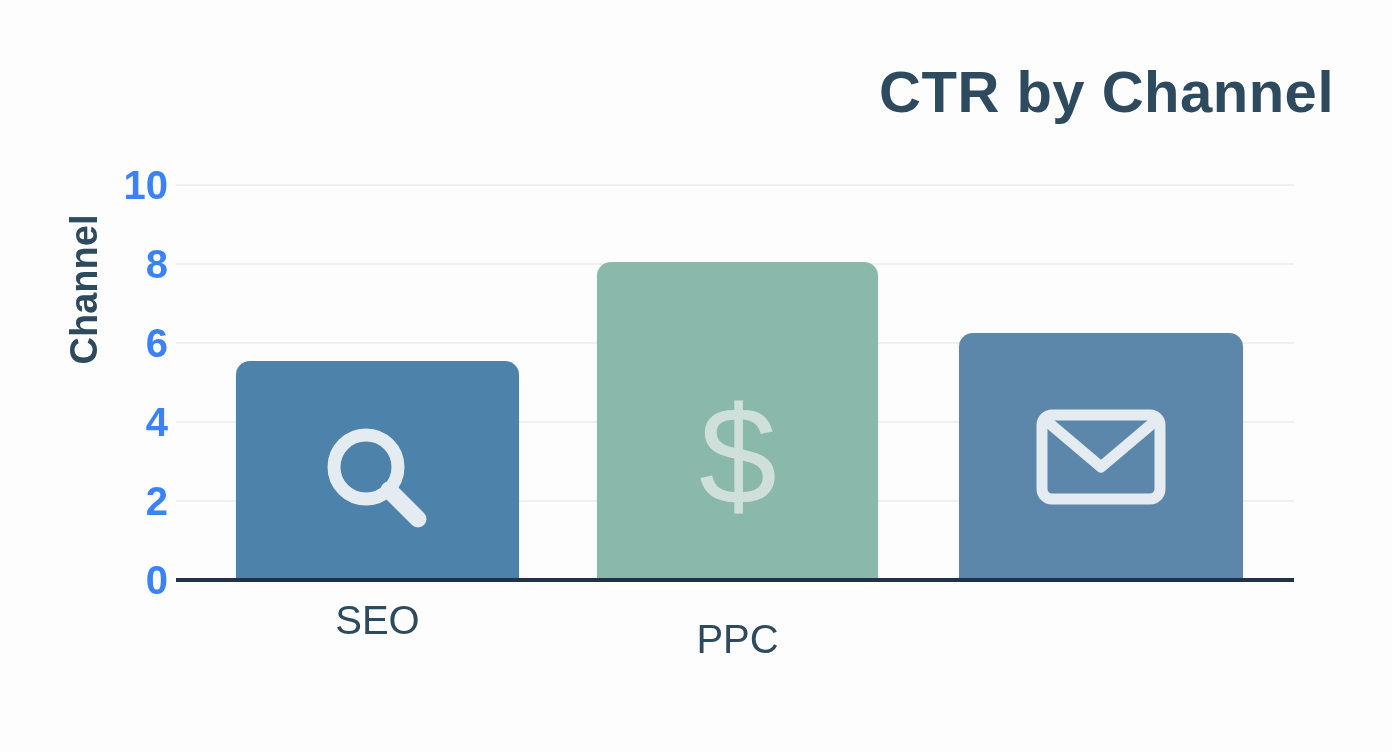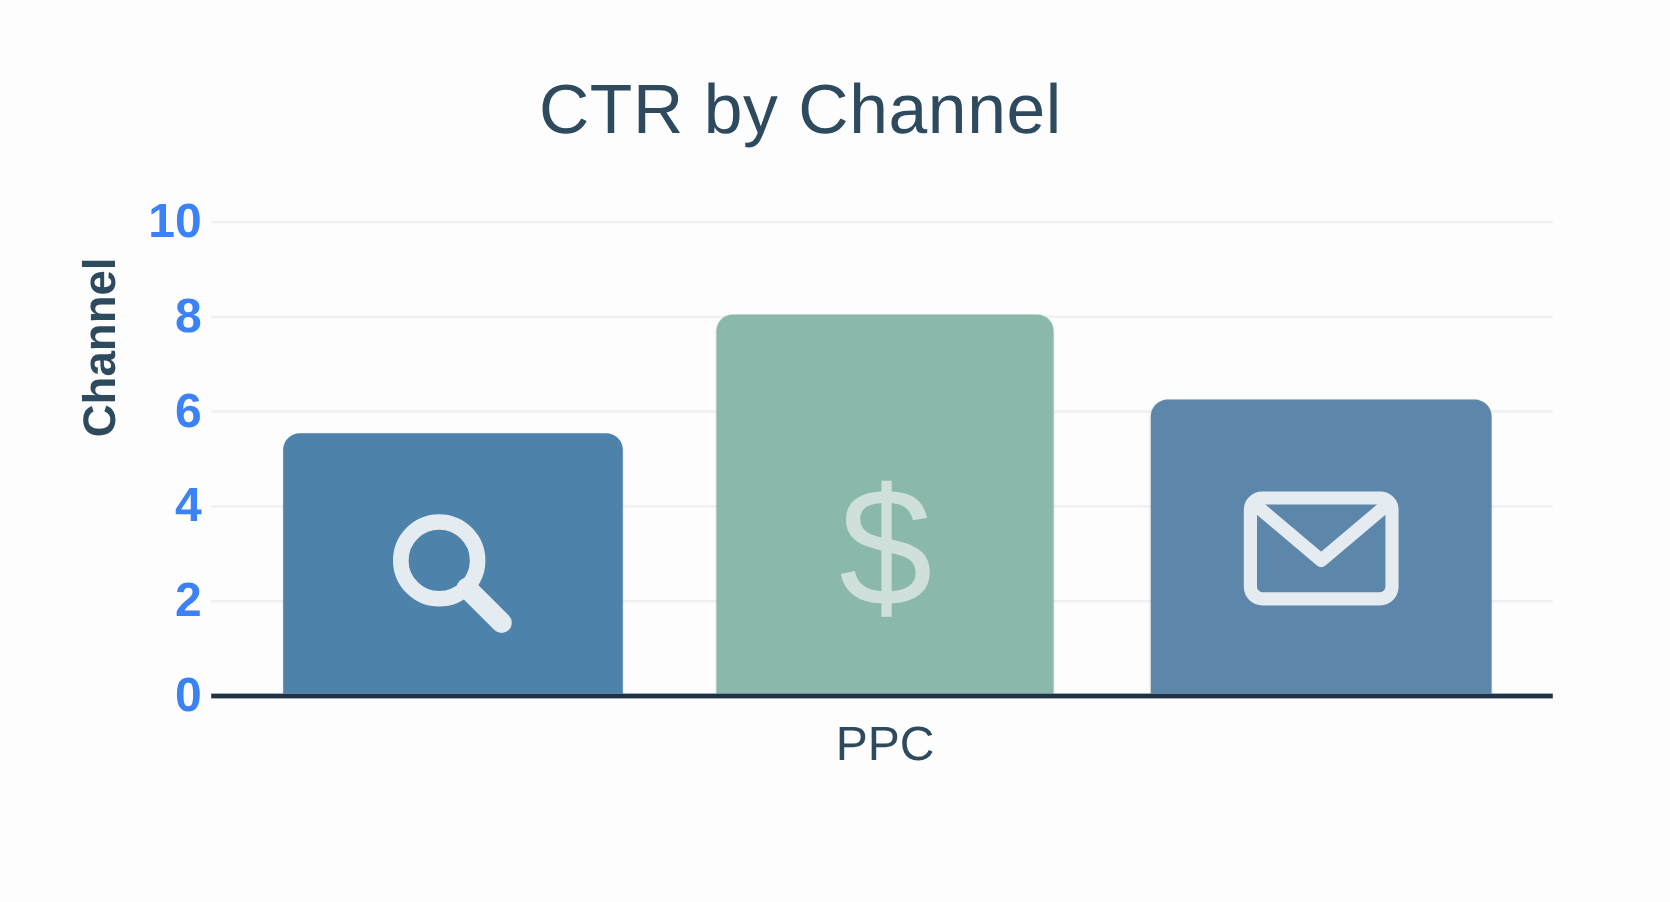--- a/index.html
+++ b/index.html
@@ -20,23 +20,23 @@
     height: 752px;
     background: #fdfdfd;
   }
 
   
   #chart-title {
     position: absolute;
     top: 62px;
     left: 0;
     width: 1334px;
-    text-align: center;
+    text-align: right;
     font-size: 58px;
-    font-weight: normal;
+    font-weight: bold;
     color: #2d4a5e;
     letter-spacing: 0.5px;
     line-height: 1.05;
   }
 
   
   
   #plot-area {
     position: absolute;
     left: 176px;
@@ -153,15 +153,16 @@
     <div class="bar" style="left:783px; width:284px; height:245px; background:#5d87aa;">
       <svg class="bar-icon" style="top:72px;" width="132" height="104" viewBox="0 0 132 104">
         <rect x="7" y="10" width="118" height="84" rx="10" ry="10" fill="none" stroke="#e4ecf2" stroke-width="11"></rect>
         <path d="M14 18 L66 62 L118 18" fill="none" stroke="#e4ecf2" stroke-width="11" stroke-linejoin="round" stroke-linecap="round"></path>
       </svg>
     </div>
 
     <div id="axis-baseline"></div>
   </div>
 
-  <div class="xtick-label" style="left:597px; width:281px;">PPC</div>
+  <div class="xtick-label" style="left:236px; width:283px;">SEO</div>
+  <div class="xtick-label" style="left:597px; width:281px;margin-top:19px;">PPC</div>
 
 </div>
 
 </body></html>

